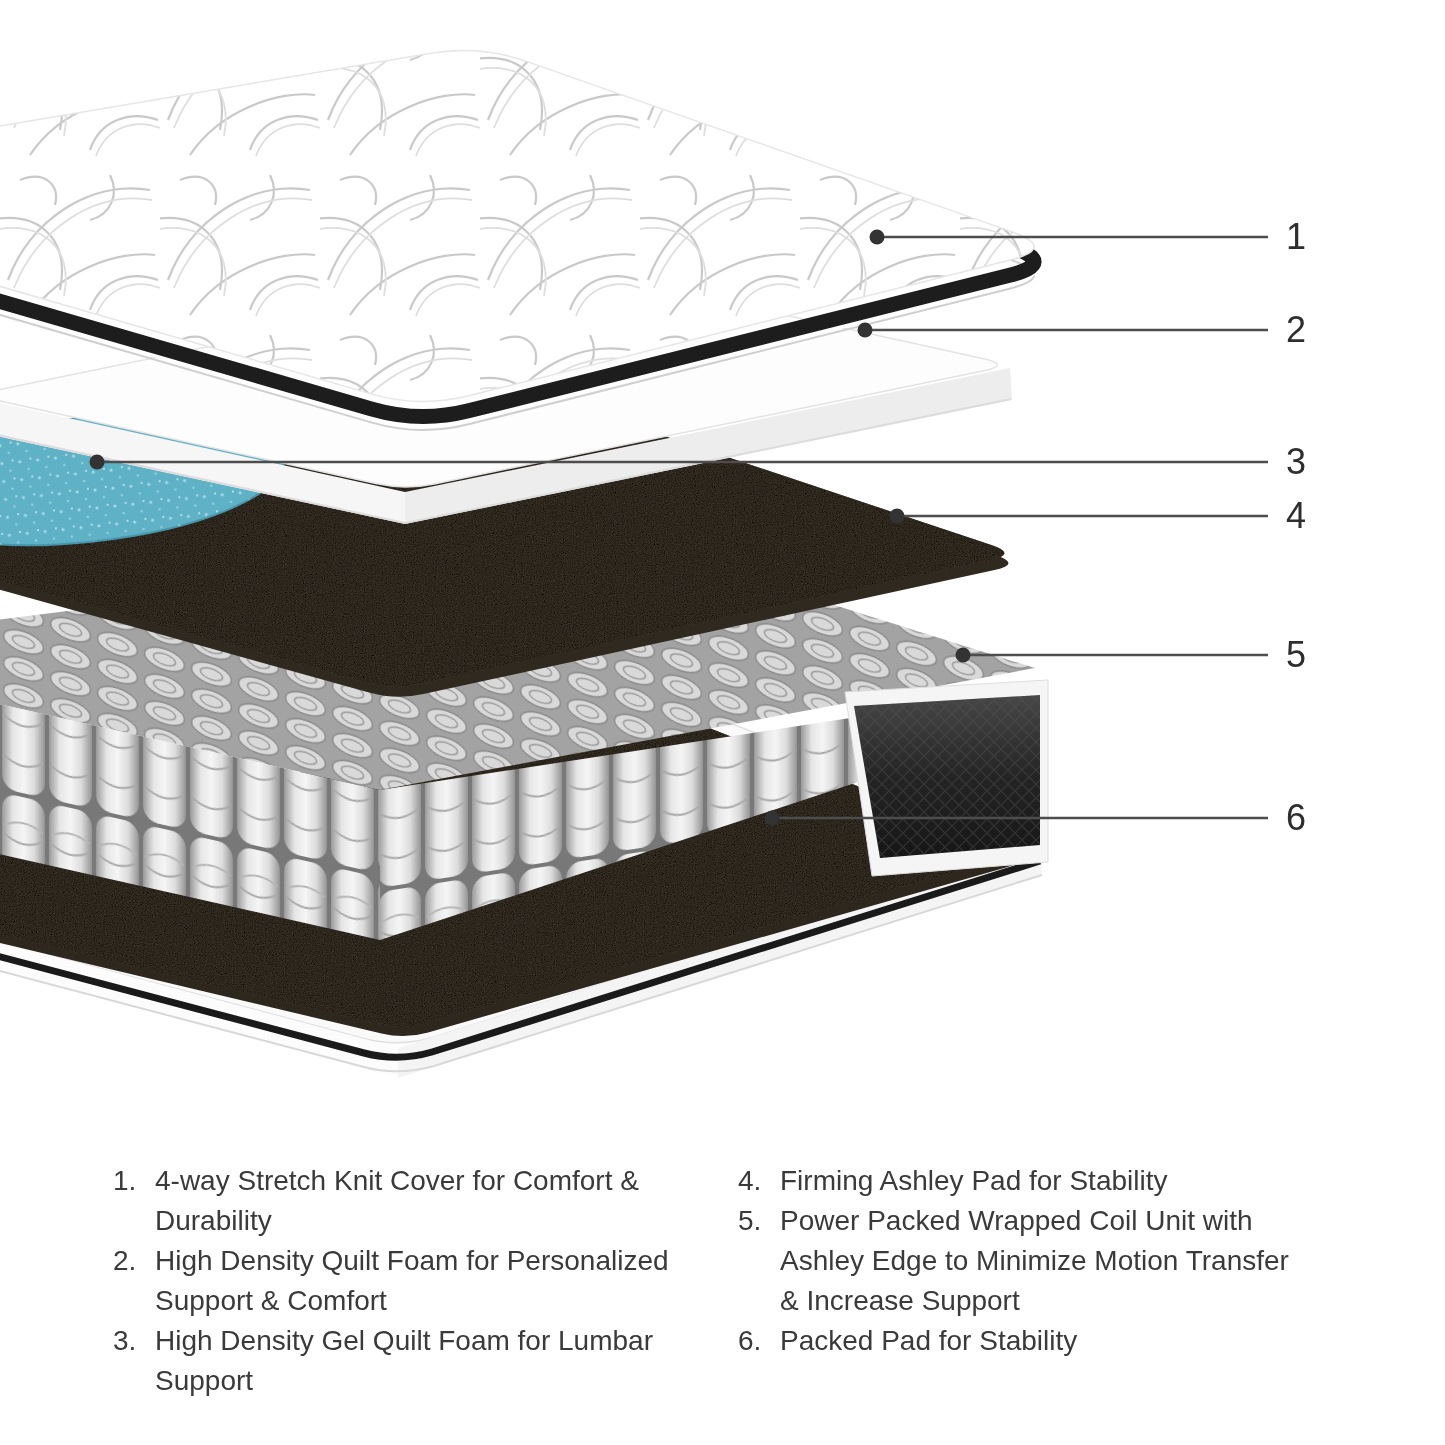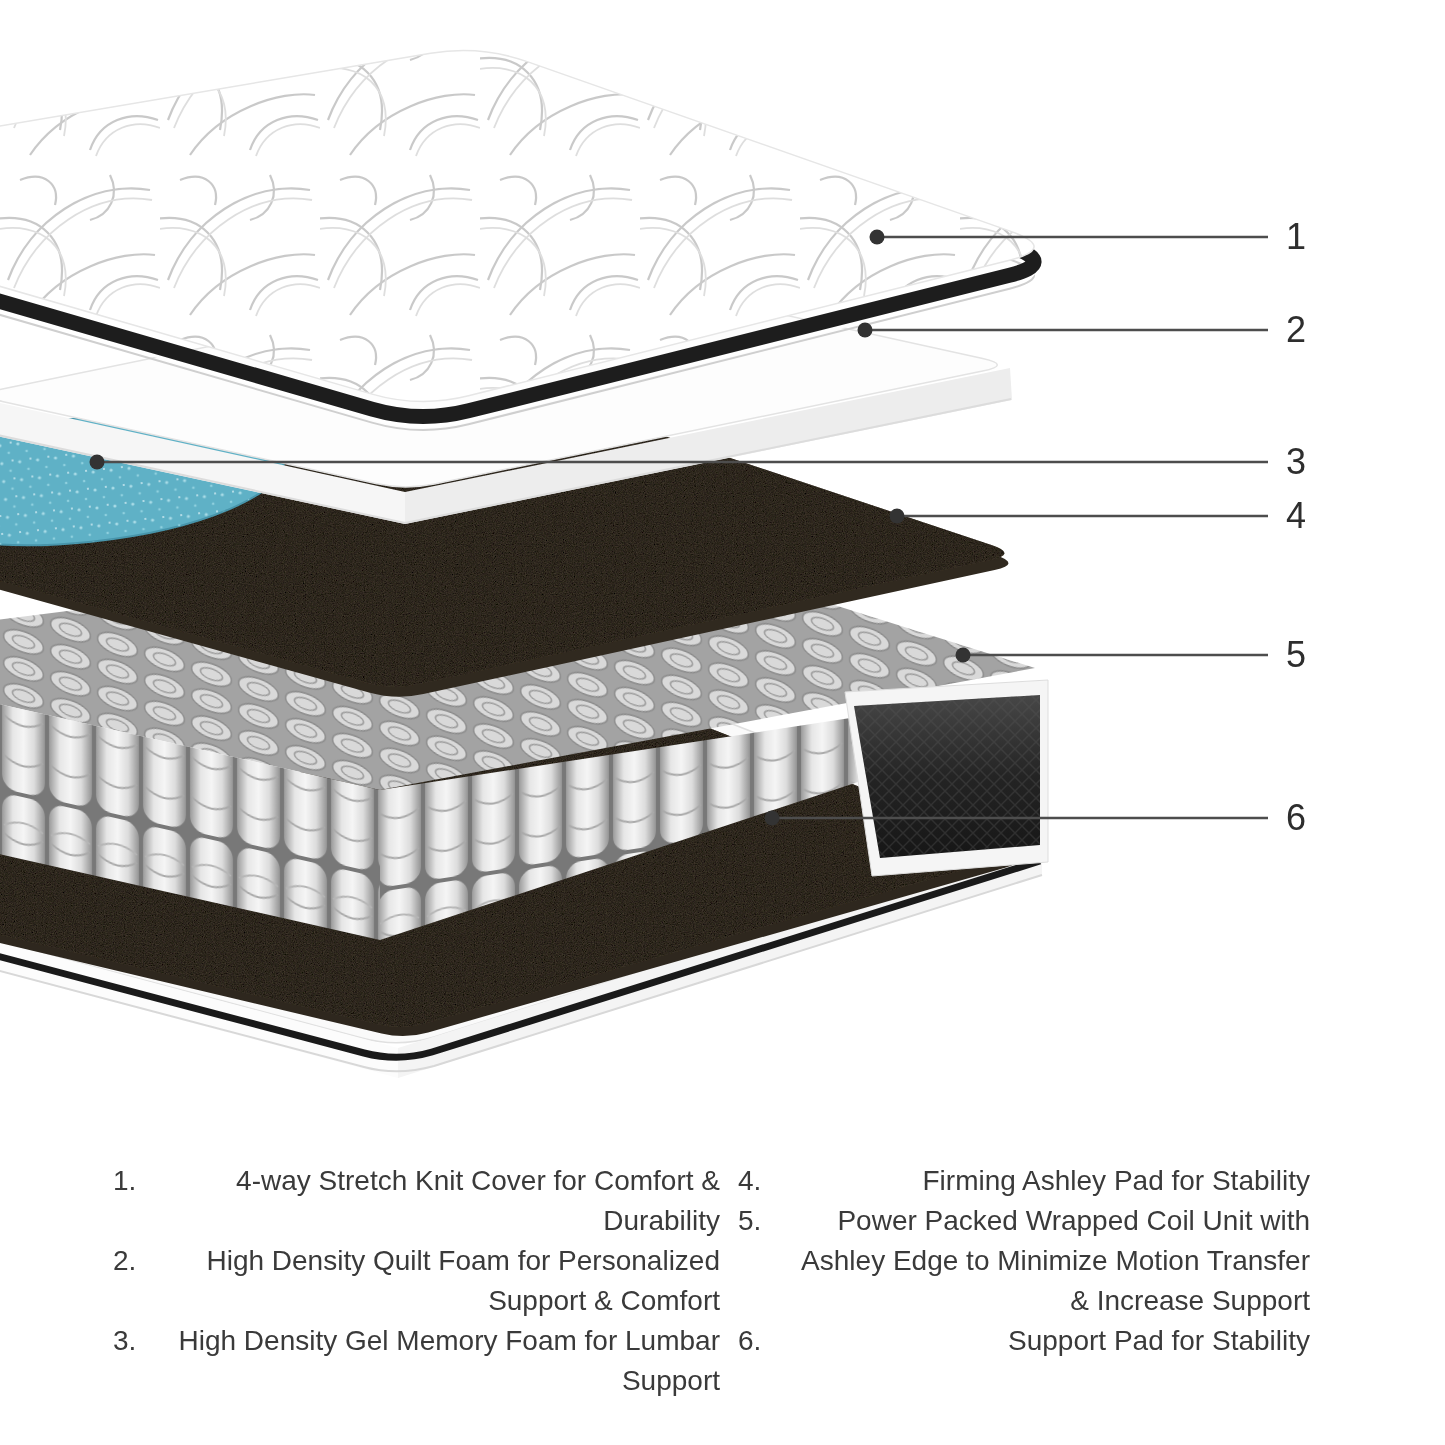--- a/index.html
+++ b/index.html
@@ -14,21 +14,21 @@
   .callout-num{
     font-family:"Liberation Sans", sans-serif;
     font-size:36px;
     fill:#2e2e2e;
   }
   .legend-col{position:absolute;color:#3a3a3a;font-size:28px;line-height:40px;font-weight:400;}
   .legend-col-left{left:113px;top:1161px;width:607px;}
   .legend-col-right{left:738px;top:1161px;width:572px;}
   .legend-item{display:flex;align-items:flex-start;}
   .legend-num{width:42px;flex:0 0 42px;}
-  .legend-text{flex:1;text-align:right;}
+  .legend-text{flex:1;}
 </style>
 </head>
 <body>
 
 <div class="stage">
 
 <svg class="diagram-svg" width="1445" height="1445" viewBox="0 0 1445 1445">
   <defs>
     <linearGradient id="coilGrad" x1="0" y1="0" x2="1" y2="0">
       <stop offset="0" stop-color="#9a9a9a"></stop>
@@ -183,32 +183,32 @@
   <div class="legend-item">
     <span class="legend-num">1.</span>
     <span class="legend-text">4-way Stretch Knit Cover for Comfort &amp; Durability</span>
   </div>
   <div class="legend-item">
     <span class="legend-num">2.</span>
     <span class="legend-text">High Density Quilt Foam for Personalized Support &amp; Comfort</span>
   </div>
   <div class="legend-item">
     <span class="legend-num">3.</span>
-    <span class="legend-text">High Density Gel Memory Foam for Lumbar Support</span>
+    <span class="legend-text">High Density Gel Quilt Foam for Lumbar Support</span>
   </div>
 </div>
 
 <div class="legend-col legend-col-right">
   <div class="legend-item">
     <span class="legend-num">4.</span>
     <span class="legend-text">Firming Ashley Pad for Stability</span>
   </div>
   <div class="legend-item">
     <span class="legend-num">5.</span>
     <span class="legend-text">Power Packed Wrapped Coil Unit with Ashley Edge to Minimize Motion Transfer &amp; Increase Support</span>
   </div>
   <div class="legend-item">
     <span class="legend-num">6.</span>
-    <span class="legend-text">Support Pad for Stability</span>
+    <span class="legend-text">Packed Pad for Stability</span>
   </div>
 </div>
 
 </div>
 
 </body></html>

